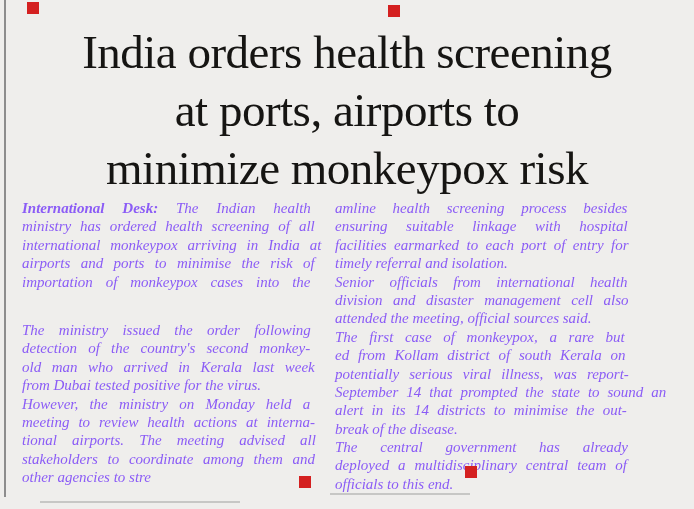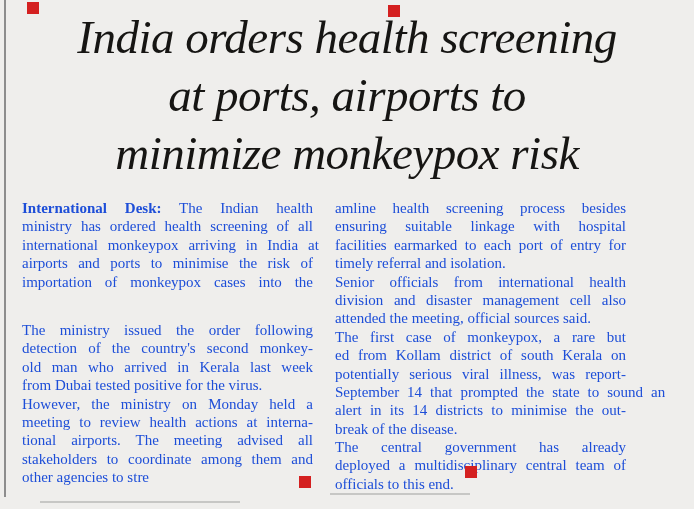--- a/index.html
+++ b/index.html
@@ -13,34 +13,34 @@
     background:#8d8d8d;
   }
   .faint-rule { position:absolute; background:#c7c7c5; }
   .headline {
     position:absolute; top:6px; left:0; right:0;
     text-align:center; color:#161513;
     font-size:47px; line-height:58px; letter-spacing:-0.5px;
     font-weight:normal; white-space:nowrap;
   }
   .cols { position:absolute; top:199px; left:22px; width:650px; }
-  .col { position:absolute; top:0; width:291px; color:#1d4ed8; font-size:15px; line-height:18.4px; }
+  .col { position:absolute; top:0; width:291px; color:#8b5cf6; font-size:15px; line-height:18.4px;font-style:italic; }
   .col-1 { left:0; }
   .col-2 { left:313px; }
   .bline { white-space:nowrap; height:18.4px; overflow:visible; }
   .bline b { font-weight:bold; }
   .marker { position:absolute; }
 </style>
 </head>
 <body>
 
 <div class="page">
   <div class="left-rule"></div>
 
-  <h1 class="headline" style="margin:2px;font-style:italic;">
+  <h1 class="headline" style="margin:17px;">
     <div>India orders health screening</div>
     <div>at ports, airports to</div>
     <div>minimize monkeypox risk</div>
   </h1>
 
   <div class="cols">
     <div class="col col-1">
         <div class="bline" style="word-spacing: 14.0742px;"><span><b>International Desk:</b> The Indian health</span></div>
         <div class="bline" style="word-spacing: 5.17969px;"><span>ministry has ordered health screening of all</span></div>
         <div class="bline" style="word-spacing: 6.13125px;"><span>international monkeypox arriving in India at</span></div>

